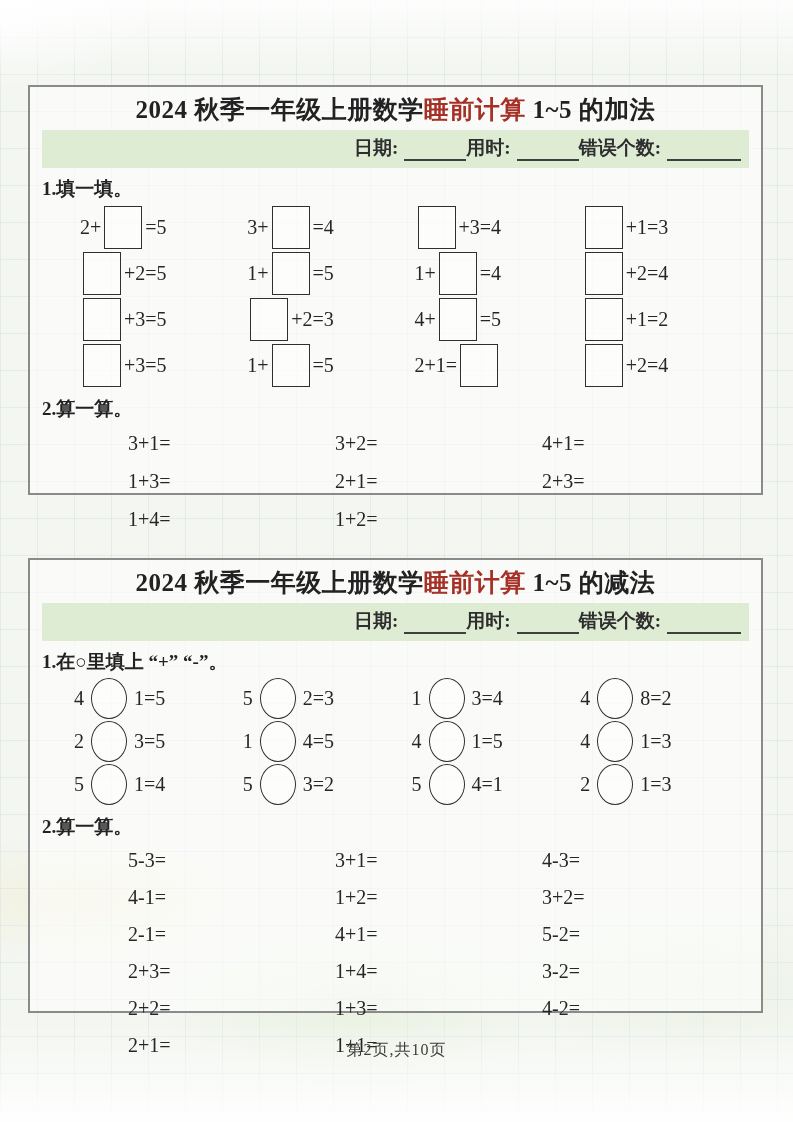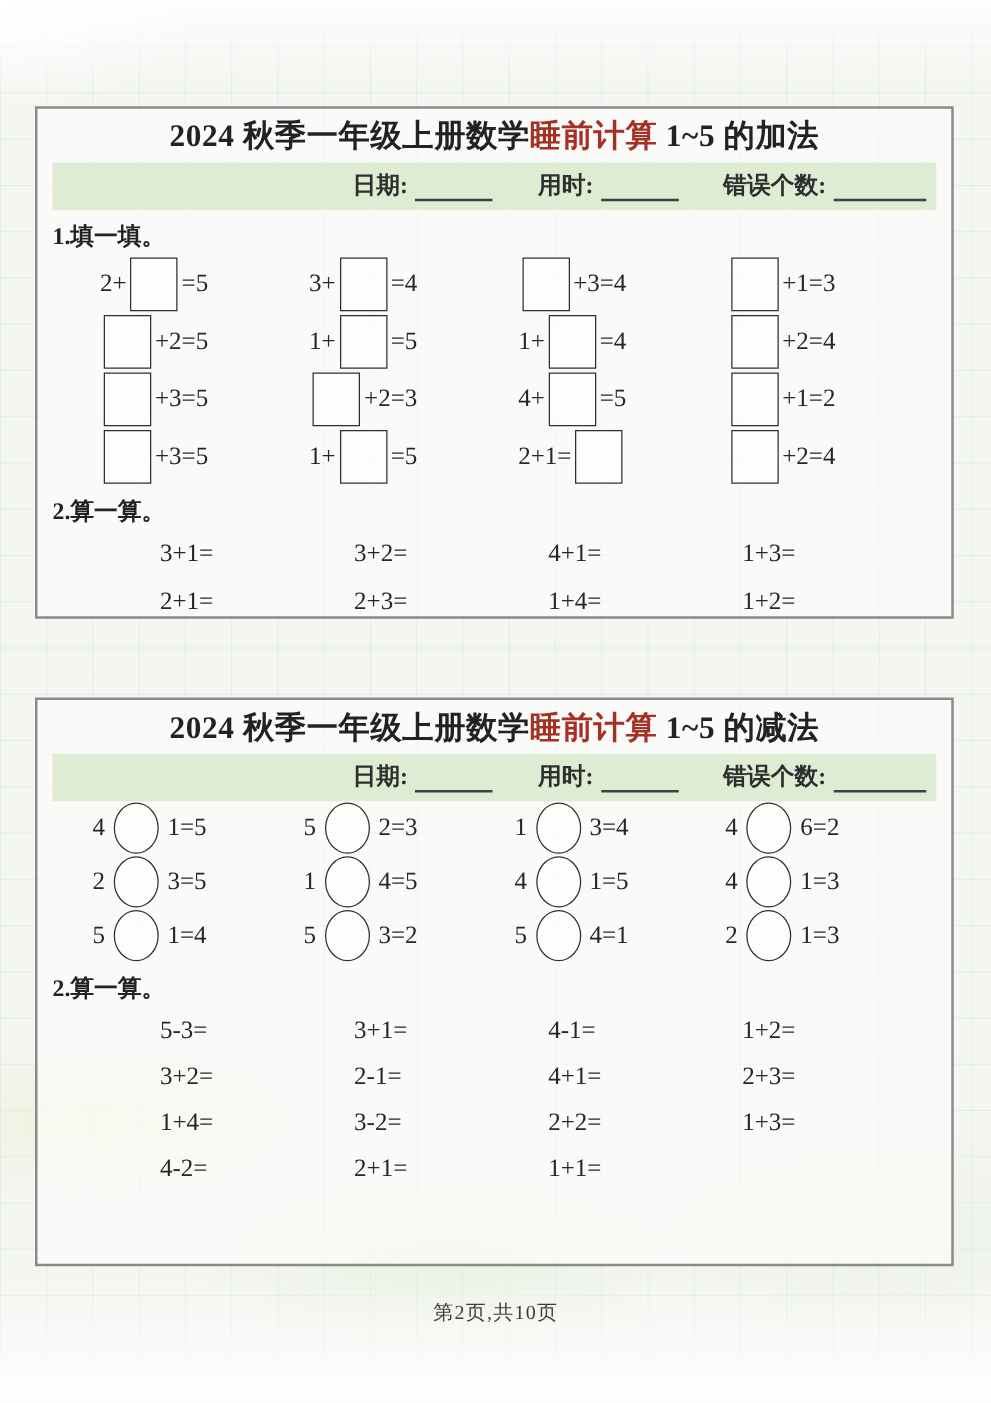--- a/index.html
+++ b/index.html
@@ -34,33 +34,33 @@
   #panel-add{top:85px;height:410px;}
   #panel-sub{top:558px;height:455px;}
   .title{
     text-align:center;font-size:25px;font-weight:bold;color:var(--ink);
     line-height:34px;letter-spacing:.5px;white-space:pre;
   }
   .title .red{color:var(--accent);}
   .banner{
     margin-top:3px;height:38px;background:var(--banner);
     display:flex;justify-content:flex-end;align-items:flex-end;
-    gap:36px;padding:0 8px 7px 0;
+    padding:0 8px 7px 0;
   }
   .field{display:inline-flex;align-items:flex-end;gap:6px;font-size:19px;font-weight:bold;color:#2e2e2e;}
   .blank{display:inline-block;width:62px;height:16px;border-bottom:2px solid #3f3f3f;}
   .blank.wide{width:74px;}
   .sec-label{font-size:19px;font-weight:bold;color:var(--ink);margin:8px 0 2px 0;}
   .fill-grid{display:grid;grid-template-columns:repeat(4,1fr);padding-left:38px;}
   .fill-cell{display:flex;align-items:center;height:46px;font-size:20px;color:#262626;}
   .answer-box{
     width:38px;height:43px;border:1.5px solid #2f2f2f;
     background:rgba(255,255,255,.5);margin:0 3px;flex:0 0 auto;
   }
-  .calc-grid{display:grid;grid-template-columns:repeat(4,1fr);padding-left:86px;}
+  .calc-grid{display:grid;grid-template-columns:repeat(3,1fr);padding-left:86px;}
   .calc-cell{display:flex;align-items:center;font-size:20px;color:#262626;}
   #panel-add .calc-cell{height:38px;}
   #panel-sub .calc-cell{height:37px;}
   .circle-grid{display:grid;grid-template-columns:repeat(4,1fr);padding-left:32px;}
   .circle-cell{display:flex;align-items:center;height:43px;font-size:20px;color:#262626;}
   .sign-circle{
     width:36px;height:41px;border:1.6px solid #2f2f2f;border-radius:50%;
     background:rgba(255,255,255,.5);margin:0 7px;flex:0 0 auto;
   }
   #footer{
@@ -184,40 +184,41 @@
         </span>
       <span class="field">
           <span>用时:</span>
           <span class="blank"></span>
         </span>
       <span class="field">
           <span>错误个数:</span>
           <span class="blank wide"></span>
         </span>
     </div>
+    <div class="sec-label">1.在○里填上 “+” “-”。</div>
     <div class="circle-grid">
         <div class="circle-cell">
           <span>4</span>
           <div class="sign-circle"></div>
           <span>1=5</span>
         </div>
         <div class="circle-cell">
           <span>5</span>
           <div class="sign-circle"></div>
           <span>2=3</span>
         </div>
         <div class="circle-cell">
           <span>1</span>
           <div class="sign-circle"></div>
           <span>3=4</span>
         </div>
         <div class="circle-cell">
           <span>4</span>
           <div class="sign-circle"></div>
-          <span>6=2</span>
+          <span>8=2</span>
         </div>
         <div class="circle-cell">
           <span>2</span>
           <div class="sign-circle"></div>
           <span>3=5</span>
         </div>
         <div class="circle-cell">
           <span>1</span>
           <div class="sign-circle"></div>
           <span>4=5</span>
@@ -250,25 +251,27 @@
         <div class="circle-cell">
           <span>2</span>
           <div class="sign-circle"></div>
           <span>1=3</span>
         </div>
       </div>
     <div class="sec-label">2.算一算。</div>
     <div class="calc-grid">
         <div class="calc-cell">5-3=</div>
         <div class="calc-cell">3+1=</div>
+        <div class="calc-cell">4-3=</div>
         <div class="calc-cell">4-1=</div>
         <div class="calc-cell">1+2=</div>
         <div class="calc-cell">3+2=</div>
         <div class="calc-cell">2-1=</div>
         <div class="calc-cell">4+1=</div>
+        <div class="calc-cell">5-2=</div>
         <div class="calc-cell">2+3=</div>
         <div class="calc-cell">1+4=</div>
         <div class="calc-cell">3-2=</div>
         <div class="calc-cell">2+2=</div>
         <div class="calc-cell">1+3=</div>
         <div class="calc-cell">4-2=</div>
         <div class="calc-cell">2+1=</div>
         <div class="calc-cell">1+1=</div>
       </div>
   </section>

